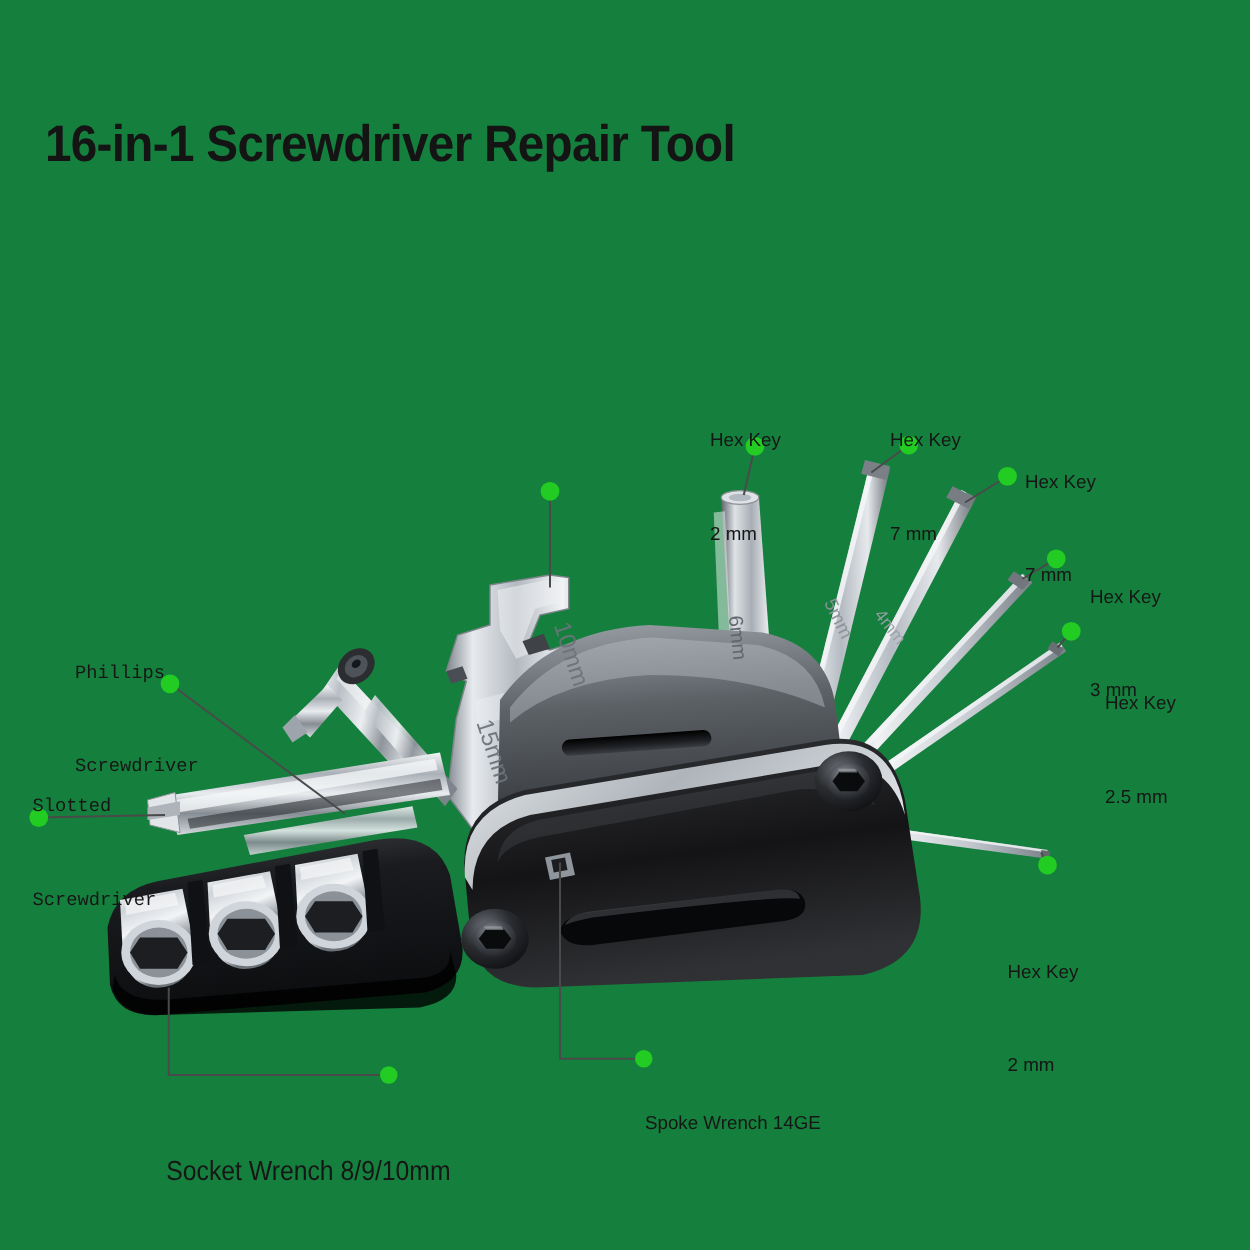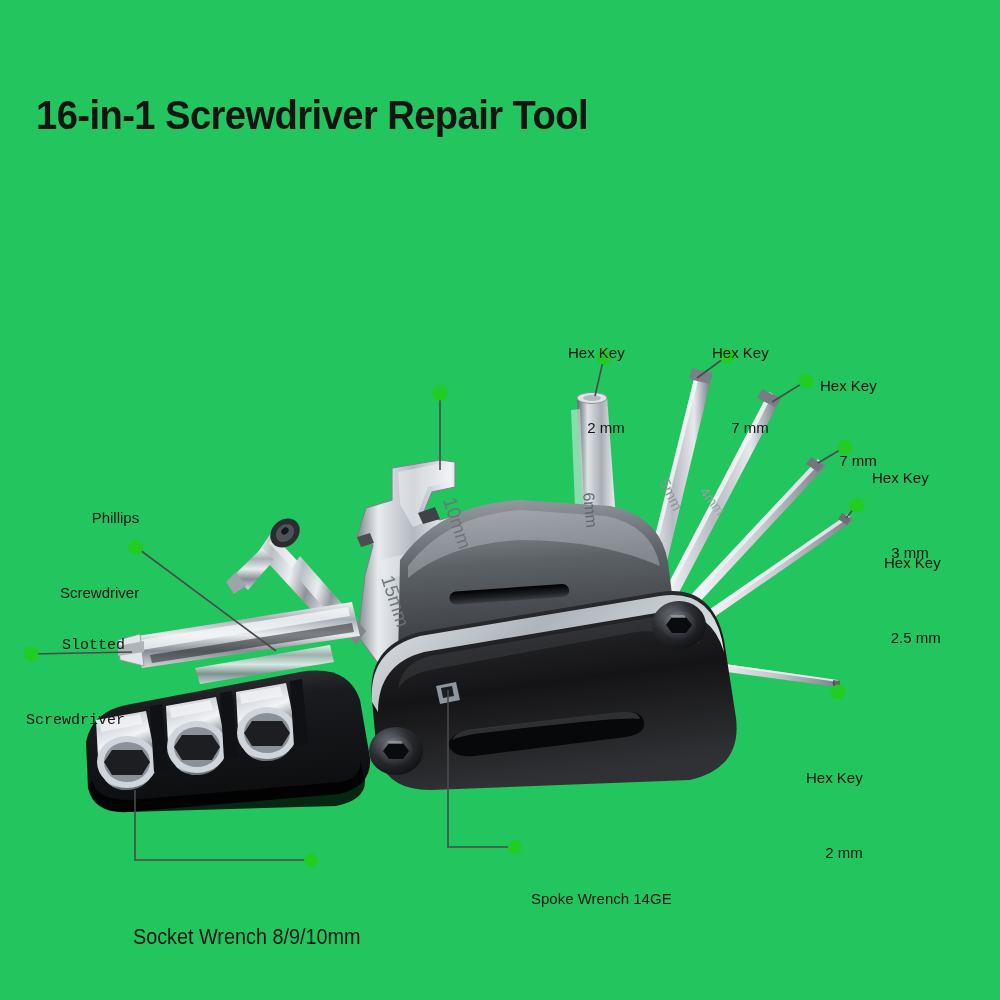--- a/index.html
+++ b/index.html
@@ -2,24 +2,23 @@
 <html><head>
 <meta charset="utf-8">
 <style>
   html, body {
     margin: 0; padding: 0;
     background: #ffffff;
   }
   #stage {
     position: relative;
     width: 1000px; height: 1000px;
-    background: #22c55e;
+    background: #15803d;
     overflow: hidden;
     font-family: "Liberation Sans", sans-serif;
-    text-align: right;
   }
   #page-title {
     position: absolute;
     left: 36px; top: 92px;
     font-family: "Liberation Sans Narrow", "Liberation Sans", sans-serif;
     font-weight: bold;
     font-size: 41px;
     letter-spacing: -0.6px;
     color: #141414;
     transform: scaleX(0.93);
@@ -346,21 +345,21 @@
       <circle class="dot" cx="727" cy="356" r="7.5" fill="#22cc22"></circle>
       <circle class="dot" cx="806" cy="381" r="7.5" fill="#22cc22"></circle>
       <circle class="dot" cx="845" cy="447" r="7.5" fill="#22cc22"></circle>
       <circle class="dot" cx="857" cy="505" r="7.5" fill="#22cc22"></circle>
       <circle class="dot" cx="838" cy="692" r="7.5" fill="#22cc22"></circle>
       <circle class="dot" cx="515" cy="847" r="7" fill="#22cc22"></circle>
       <circle class="dot" cx="311" cy="860" r="7" fill="#22cc22"></circle>
     </g>
   </svg>
 
-  <div class="callout" style="left:60px; top:455px;">
+  <div class="callout" style="left:60px; top:476px;font-family:Liberation Mono, monospace;">
     <div>Phillips</div>
     <div>Screwdriver</div>
   </div>
 
   <div class="callout" style="left:26px; top:583px;font-family:Liberation Mono, monospace;">
     <div>Slotted</div>
     <div>Screwdriver</div>
   </div>
 
 
@@ -387,21 +386,21 @@
   <div class="callout" style="left:884px; top:500px;">
     <div>Hex Key</div>
     <div>2.5 mm</div>
   </div>
 
   <div class="callout" style="left:806px; top:715px;">
     <div>Hex Key</div>
     <div>2 mm</div>
   </div>
 
-  <div class="callout" style="left:531px; top:836px;">
+  <div class="callout" style="left:516px; top:836px;">
     <div>Spoke Wrench 14GE</div>
   </div>
 
   <div class="callout narrow" style="left:133px; top:874px;">
     <div>Socket Wrench 8/9/10mm</div>
   </div>
 
 </div>
 
 </body></html>

